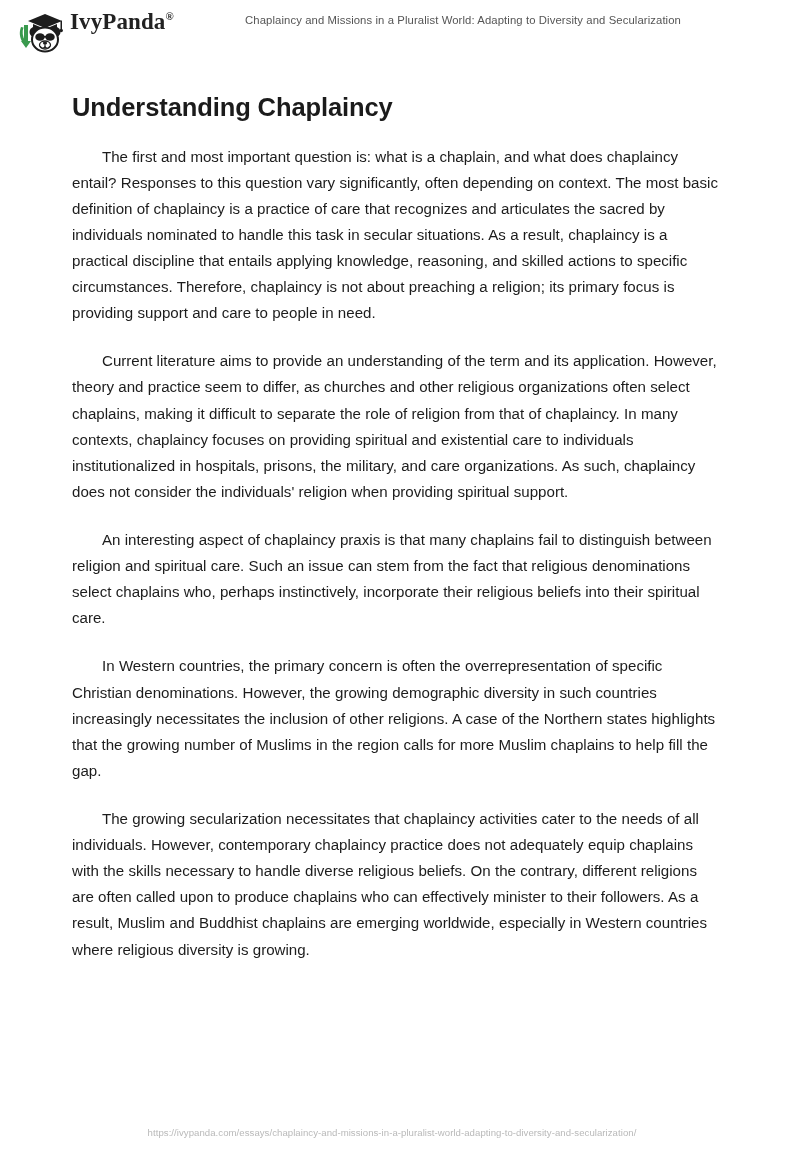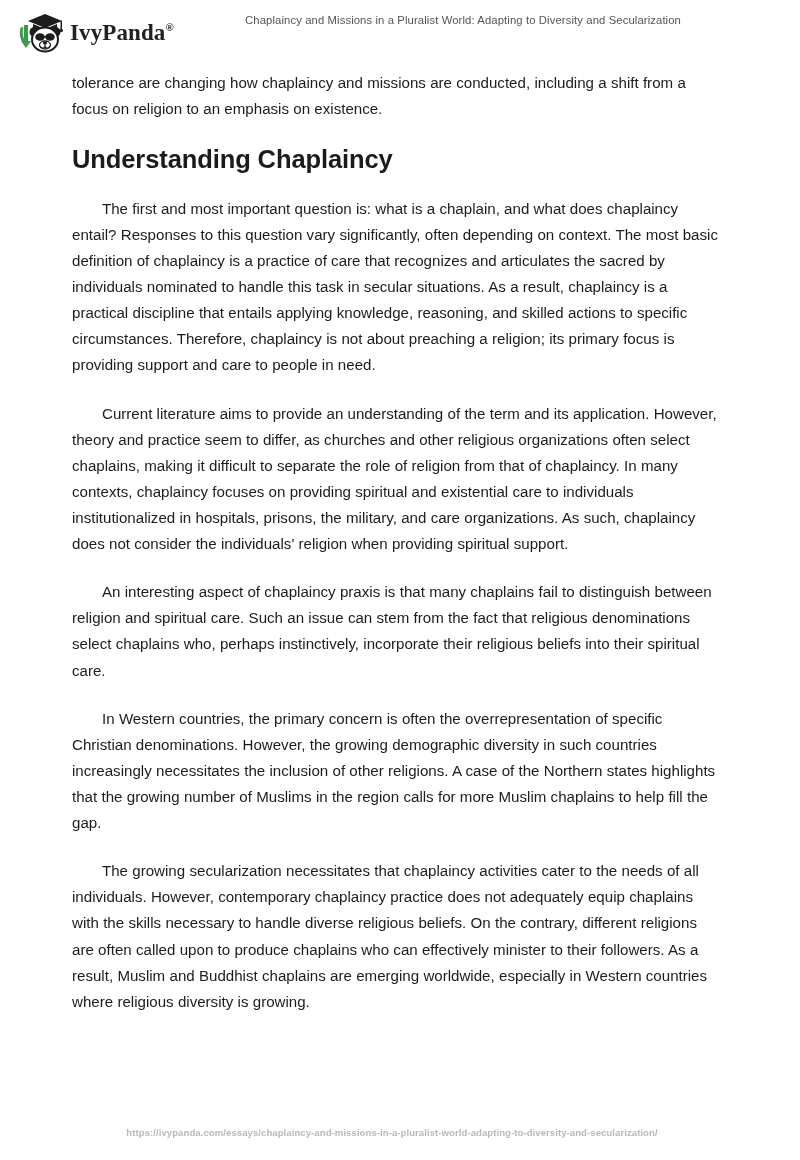--- a/index.html
+++ b/index.html
@@ -27,21 +27,21 @@
     position: absolute;
     top: 0;
     left: 0;
     width: 800px;
     height: 62px;
     display: flex;
     align-items: flex-start;
   }
   .brand {
     display: flex;
-    align-items: center;
+    align-items: flex-start;
     margin-left: 14px;
     margin-top: 10px;
     height: 44px;
   }
   .brand-mark {
     width: 52px;
     height: 44px;
     flex: none;
     display: block;
   }
@@ -102,21 +102,20 @@
     letter-spacing: -0.1px;
   }
 
   
   .page-footer {
     position: absolute;
     left: 0;
     right: 16px;
     bottom: 20px;
     text-align: center;
-    font-weight: bold;
   }
   .footer-url {
     font-size: 9.6px;
     color: #b9b9b9;
     font-family: "Liberation Sans", sans-serif;
     letter-spacing: 0.05px;
     text-decoration: none;
     word-break: break-all;
   }
 </style>
@@ -161,21 +160,20 @@
         </svg>
       </span>
       <span class="brand-name"><span>IvyPanda</span><span class="brand-reg">®</span></span>
     </div>
 
     <div class="doc-title">Chaplaincy and Missions in a Pluralist World: Adapting to Diversity and Secularization</div>
   </div>
 
   <div class="content">
 
-    <p class="para">tolerance are changing how chaplaincy and missions are conducted, including a shift from a focus on religion to an emphasis on existence.</p>
 
     <h2 class="section-heading">Understanding Chaplaincy</h2>
 
     <p class="para indent">The first and most important question is: what is a chaplain, and what does chaplaincy entail? Responses to this question vary significantly, often depending on context. The most basic definition of chaplaincy is a practice of care that recognizes and articulates the sacred by individuals nominated to handle this task in secular situations. As a result, chaplaincy is a practical discipline that entails applying knowledge, reasoning, and skilled actions to specific circumstances. Therefore, chaplaincy is not about preaching a religion; its primary focus is providing support and care to people in need.</p>
     <p class="para indent">Current literature aims to provide an understanding of the term and its application. However, theory and practice seem to differ, as churches and other religious organizations often select chaplains, making it difficult to separate the role of religion from that of chaplaincy. In many contexts, chaplaincy focuses on providing spiritual and existential care to individuals institutionalized in hospitals, prisons, the military, and care organizations. As such, chaplaincy does not consider the individuals' religion when providing spiritual support.</p>
     <p class="para indent">An interesting aspect of chaplaincy praxis is that many chaplains fail to distinguish between religion and spiritual care. Such an issue can stem from the fact that religious denominations select chaplains who, perhaps instinctively, incorporate their religious beliefs into their spiritual care.</p>
     <p class="para indent">In Western countries, the primary concern is often the overrepresentation of specific Christian denominations. However, the growing demographic diversity in such countries increasingly necessitates the inclusion of other religions. A case of the Northern states highlights that the growing number of Muslims in the region calls for more Muslim chaplains to help fill the gap.</p>
     <p class="para indent">The growing secularization necessitates that chaplaincy activities cater to the needs of all individuals. However, contemporary chaplaincy practice does not adequately equip chaplains with the skills necessary to handle diverse religious beliefs. On the contrary, different religions are often called upon to produce chaplains who can effectively minister to their followers. As a result, Muslim and Buddhist chaplains are emerging worldwide, especially in Western countries where religious diversity is growing.</p>
   </div>
 

